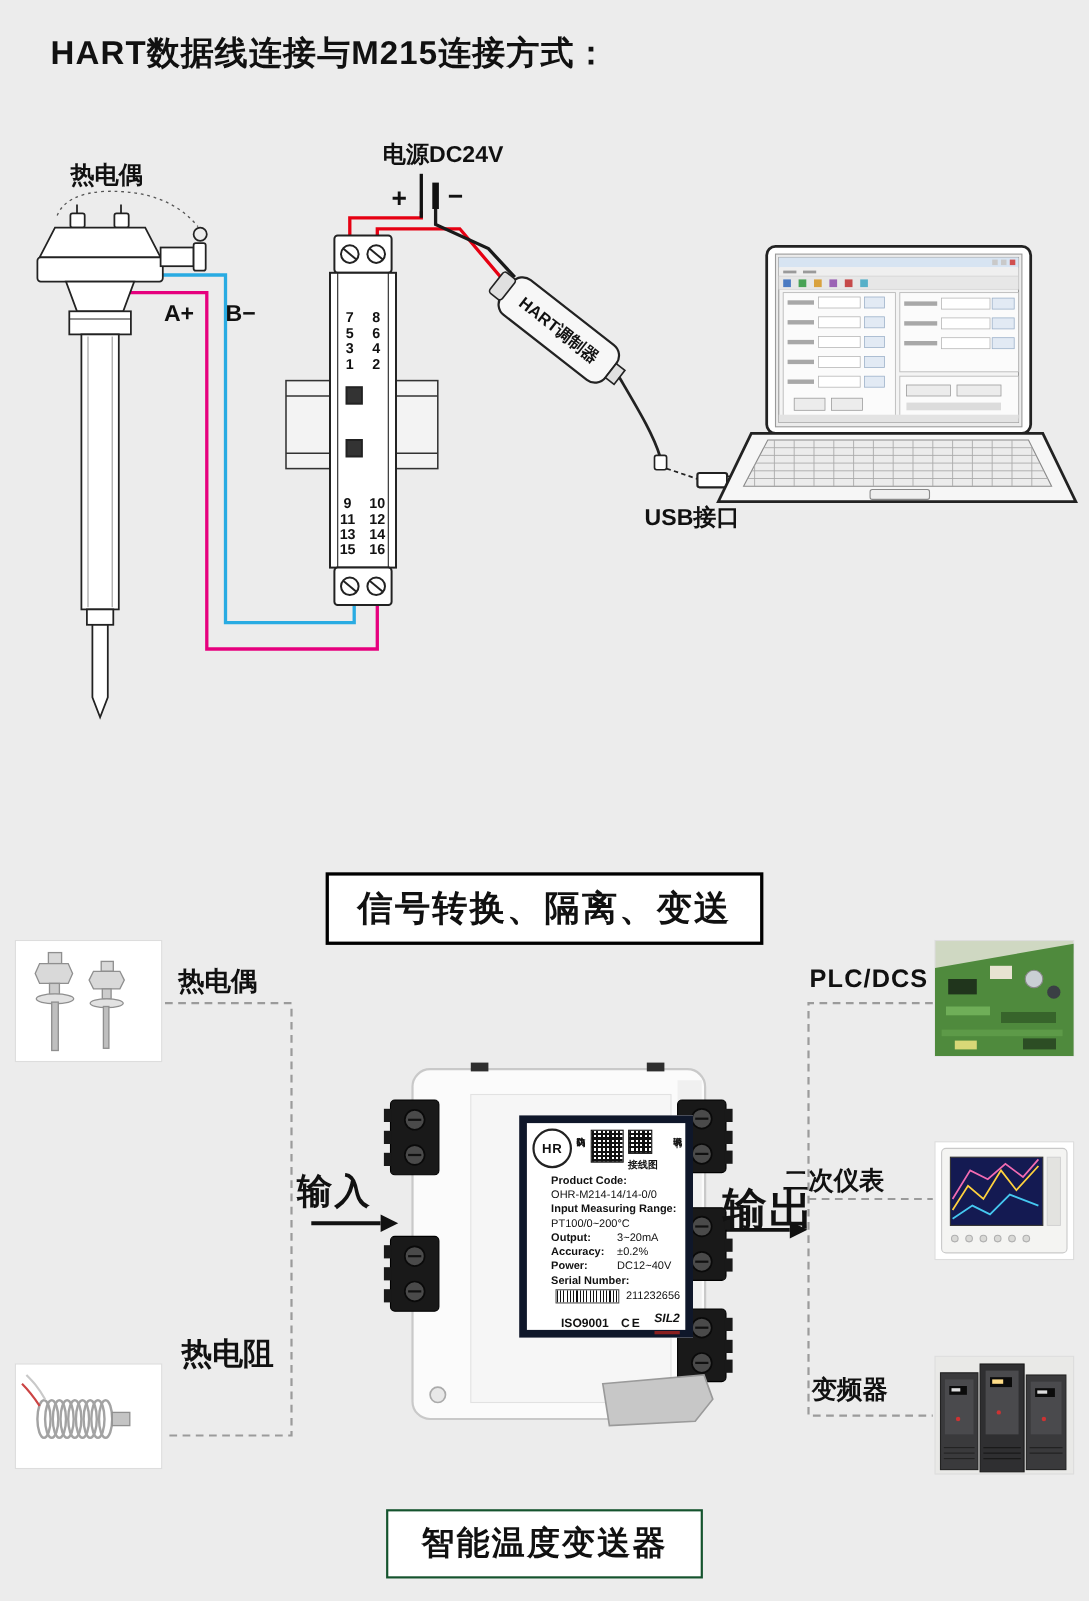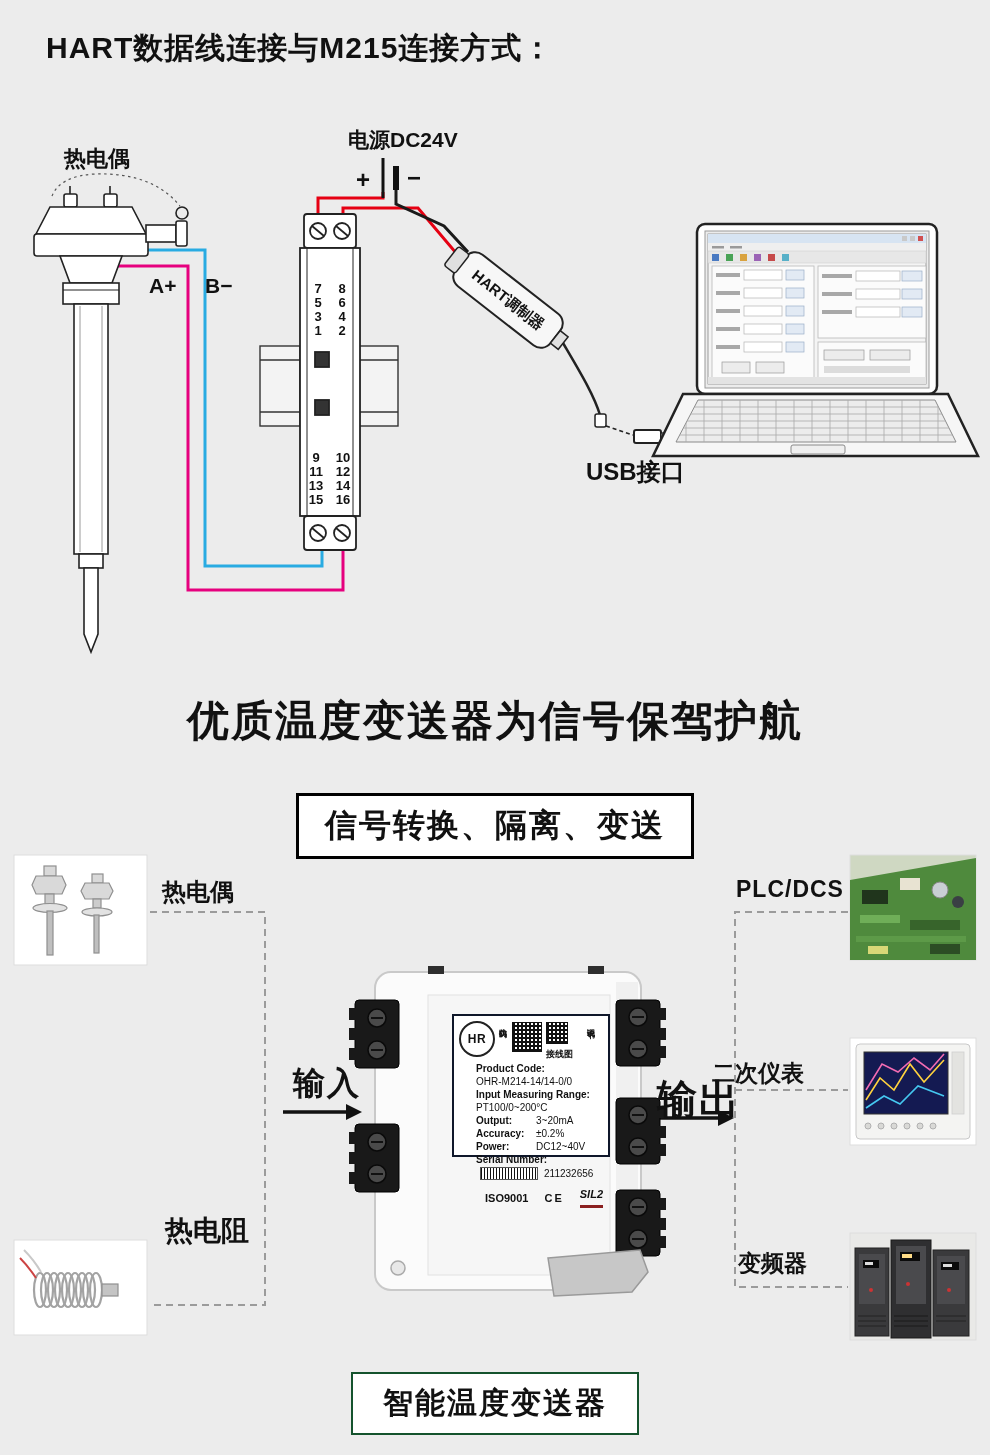--- a/index.html
+++ b/index.html
@@ -7,33 +7,33 @@
   #page{position:relative;width:990px;height:1455px;background:#ececec;overflow:hidden;color:#111;}
   .abs{position:absolute;}
   #stage{position:absolute;left:0;top:0;width:990px;height:1455px;}
   .h-title{left:46px;top:28px;font-size:30px;font-weight:700;letter-spacing:1px;}
   .h-sub{left:47px;top:76px;font-size:25px;font-weight:500;letter-spacing:1px;}
   .lbl{font-weight:700;}
   .lbl-tc-top{left:64px;top:144px;font-size:22px;}
   .lbl-power{left:348px;top:126px;font-size:21px;}
   .lbl-a{left:149px;top:274px;font-size:21px;font-weight:600;}
   .lbl-b{left:205px;top:274px;font-size:21px;font-weight:600;}
-  .lbl-usb{left:586px;top:456px;font-size:24px;}
+  .lbl-usb{left:586px;top:456px;font-size:21px;}
   .slogan{left:0;top:693px;width:990px;text-align:center;font-size:42px;font-weight:700;letter-spacing:2px;}
   .banner{left:50%;transform:translateX(-50%);top:793px;background:#fff;border:3px solid #000;padding:8px 26px;font-size:32px;font-weight:700;letter-spacing:2px;white-space:nowrap;}
   .banner2{left:50%;transform:translateX(-50%);top:1372px;background:#fff;border:2px solid #14532d;padding:9px 30px;font-size:30px;font-weight:700;letter-spacing:2px;white-space:nowrap;}
   .lbl-src0{left:162px;top:876px;font-size:24px;}
   .lbl-src1{left:165px;top:1212px;font-size:28px;}
   .lbl-dst0{left:736px;top:876px;font-size:23px;letter-spacing:1px;}
   .lbl-dst1{left:712px;top:1058px;font-size:23px;}
   .lbl-dst2{left:738px;top:1248px;font-size:23px;}
-  .lbl-in{left:293px;top:1062px;font-size:32px;font-weight:700;letter-spacing:2px;text-align:center;}
+  .lbl-in{left:270px;top:1062px;font-size:32px;font-weight:700;letter-spacing:2px;text-align:center;}
   .lbl-out{left:657px;top:1072px;font-size:40px;font-weight:700;letter-spacing:2px;}
   
-  .sticker{left:452px;top:1014px;width:158px;height:143px;background:#fff;border:2px solid #0f172a;box-sizing:border-box;font-size:10px;line-height:13px;color:#111;}
+  .sticker{left:472px;top:1014px;width:158px;height:202px;background:#fff;border:7px solid #0f172a;box-sizing:border-box;font-size:10px;line-height:13px;color:#111;}
   .sticker .logo{position:absolute;left:5px;top:5px;width:32px;height:32px;border:2.5px solid #222;border-radius:50%;display:flex;align-items:center;justify-content:center;font-size:12px;font-weight:700;letter-spacing:.5px;}
   .vtext{position:absolute;writing-mode:vertical-rl;text-orientation:upright;font-size:8px;line-height:9px;letter-spacing:1px;font-weight:600;}
   .vt1{left:44px;top:6px;}
   .vt2{left:132px;top:6px;}
   .qr{position:absolute;left:58px;top:6px;width:28px;height:28px;border:1px solid #111;background-image:repeating-linear-gradient(0deg,#111 0 2px,transparent 2px 4px),repeating-linear-gradient(90deg,#111 0 2px,#fff 2px 4px);}
   .qr2{position:absolute;left:92px;top:6px;width:20px;height:20px;border:1px solid #111;background-image:repeating-linear-gradient(0deg,#111 0 2px,transparent 2px 4px),repeating-linear-gradient(90deg,#111 0 2px,#fff 2px 4px);}
   .jiexian{position:absolute;left:92px;top:32px;font-size:9px;font-weight:600;}
   .sline{position:absolute;left:5px;right:4px;white-space:nowrap;padding-left:17px;}
   .sline b{display:inline-block;min-width:60px;}
   .l1{top:46px;font-weight:700;}
@@ -412,21 +412,20 @@
 </svg>
 
 <div class="abs h-title">HART数据线连接与M215连接方式：</div>
 
 <div class="abs lbl lbl-tc-top">热电偶</div>
 <div class="abs lbl lbl-power">电源DC24V</div>
 <div class="abs lbl-a">A+</div>
 <div class="abs lbl-b">B−</div>
 <div class="abs lbl lbl-usb">USB接口</div>
 
-<div class="abs slogan">优质温度变送器为信号保驾护航</div>
 <div class="abs banner">信号转换、隔离、变送</div>
 
 <div class="abs lbl lbl-src0">热电偶</div>
 <div class="abs lbl lbl-src1">热电阻</div>
 <div class="abs lbl lbl-dst0">PLC/DCS</div>
 <div class="abs lbl lbl-dst1">二次仪表</div>
 <div class="abs lbl lbl-dst2">变频器</div>
 
 <div class="abs lbl-in">输入</div>
 <div class="abs lbl-out">输出</div>

